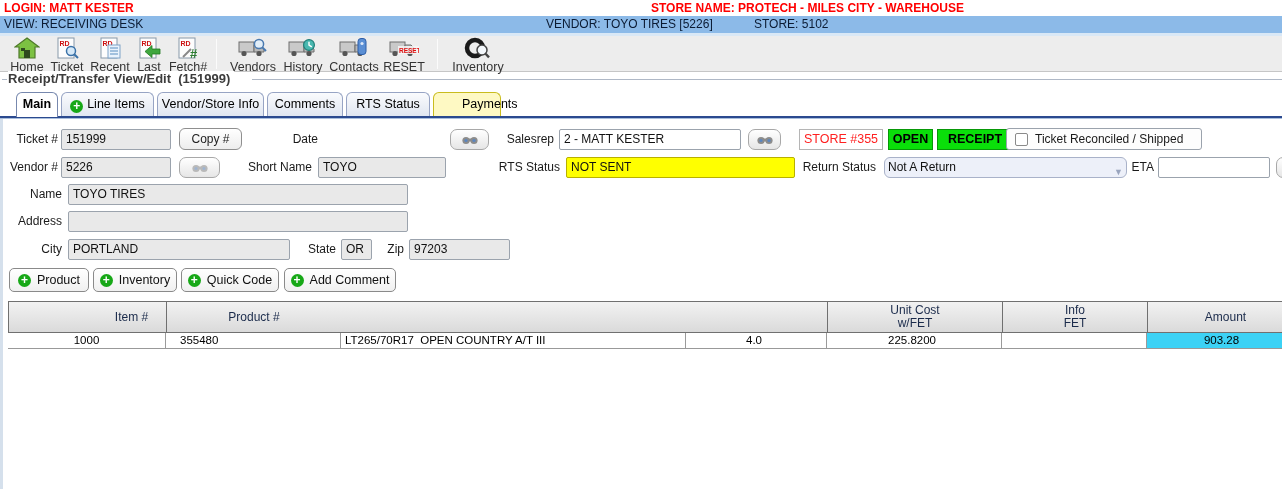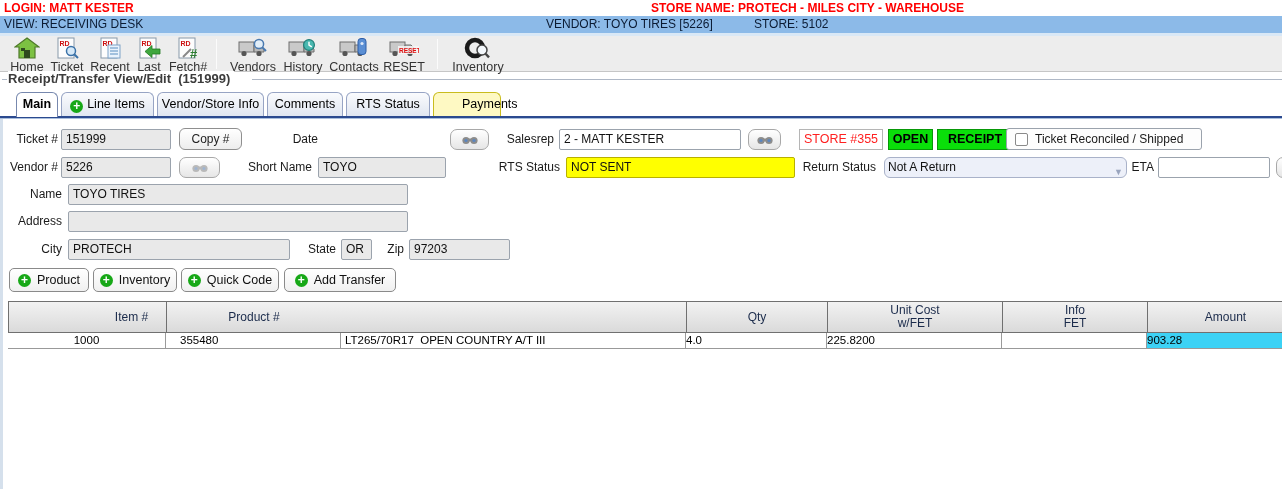--- a/index.html
+++ b/index.html
@@ -65,21 +65,21 @@
            background:linear-gradient(#F2F2F2,#DADADA); border:1px solid #707070; }
   .th { position:absolute; top:0; height:30px; border-left:1px solid #707070;
         font-size:12px; color:#1B2B4B; display:flex; align-items:center; justify-content:center;
         text-align:center; white-space:pre-line; line-height:13px; }
   .th.first { border-left:none;margin-left:44px; }
   .trow { position:absolute; top:333px; left:8px; width:1294px; height:16px; background:#fff;
           border-bottom:1px solid #999; }
   .td { position:absolute; top:0; height:15px; font-size:11.5px; line-height:15px; color:#000;
         border-left:1px solid #9a9a9a; white-space:pre; overflow:hidden; }
   .td.first { border-left:none; }
-  .td.c { text-align:center; } .td.r { text-align:left; }
+  .td.c { text-align:center; } .td.r { text-align:center; }
   .td.amount { background:#3CD2F5; }
 </style>
 </head>
 <body>
 
 <div id="app">
 
   <span class="red-text" style="left:4px">LOGIN: MATT KESTER</span>
   <span class="red-text" style="left:651px">STORE NAME: PROTECH - MILES CITY - WAREHOUSE</span>
 
@@ -306,47 +306,46 @@
   </div>
   <div class="lbl" style="top:157px;left:1128px;width:26px">ETA</div>
   <div class="field white" style="top:157px;left:1158px;width:112px"></div>
   <div class="mini-btn" style="top:157px;left:1276px;width:20px"></div>
 
   <div class="lbl" style="top:184px;left:12px;width:50px">Name</div>
   <div class="field" style="top:184px;left:68px;width:340px">TOYO TIRES</div>
   <div class="lbl" style="top:211px;left:6px;width:56px">Address</div>
   <div class="field" style="top:211px;left:68px;width:340px"></div>
   <div class="lbl" style="top:239px;left:12px;width:50px">City</div>
-  <div class="field" style="top:239px;left:68px;width:222px">PROTECH</div>
+  <div class="field" style="top:239px;left:68px;width:222px">PORTLAND</div>
   <div class="lbl" style="top:239px;left:296px;width:40px">State</div>
   <div class="field" style="top:239px;left:341px;width:31px">OR</div>
   <div class="lbl" style="top:239px;left:378px;width:26px">Zip</div>
   <div class="field" style="top:239px;left:409px;width:101px">97203</div>
 
   <div class="action-btn" style="left:9px;width:80px">
     <span class="plus">+</span>
       <span>Product</span>
   </div>
   <div class="action-btn" style="left:93px;width:84px">
     <span class="plus">+</span>
       <span>Inventory</span>
   </div>
   <div class="action-btn" style="left:181px;width:98px">
     <span class="plus">+</span>
       <span>Quick Code</span>
   </div>
   <div class="action-btn" style="left:284px;width:112px">
     <span class="plus">+</span>
-      <span>Add Transfer</span>
+      <span>Add Comment</span>
   </div>
 
   <div class="thead">
     <div class="th first" style="left:0;width:157px">Item #</div>
     <div class="th" style="left:157px;width:175px">Product #</div>
-    <div class="th" style="left:677px;width:141px">Qty</div>
     <div class="th" style="left:818px;width:175px">Unit Cost
 w/FET</div>
     <div class="th" style="left:993px;width:145px">Info
 FET</div>
     <div class="th" style="left:1138px;width:156px">Amount</div>
   </div>
   <div class="trow">
     <div class="td first c" style="left:0;width:157px">1000</div>
     <div class="td" style="left:157px;width:175px;padding-left:14px">355480</div>
     <div class="td" style="left:332px;width:345px;padding-left:4px">LT265/70R17  OPEN COUNTRY A/T III</div>

